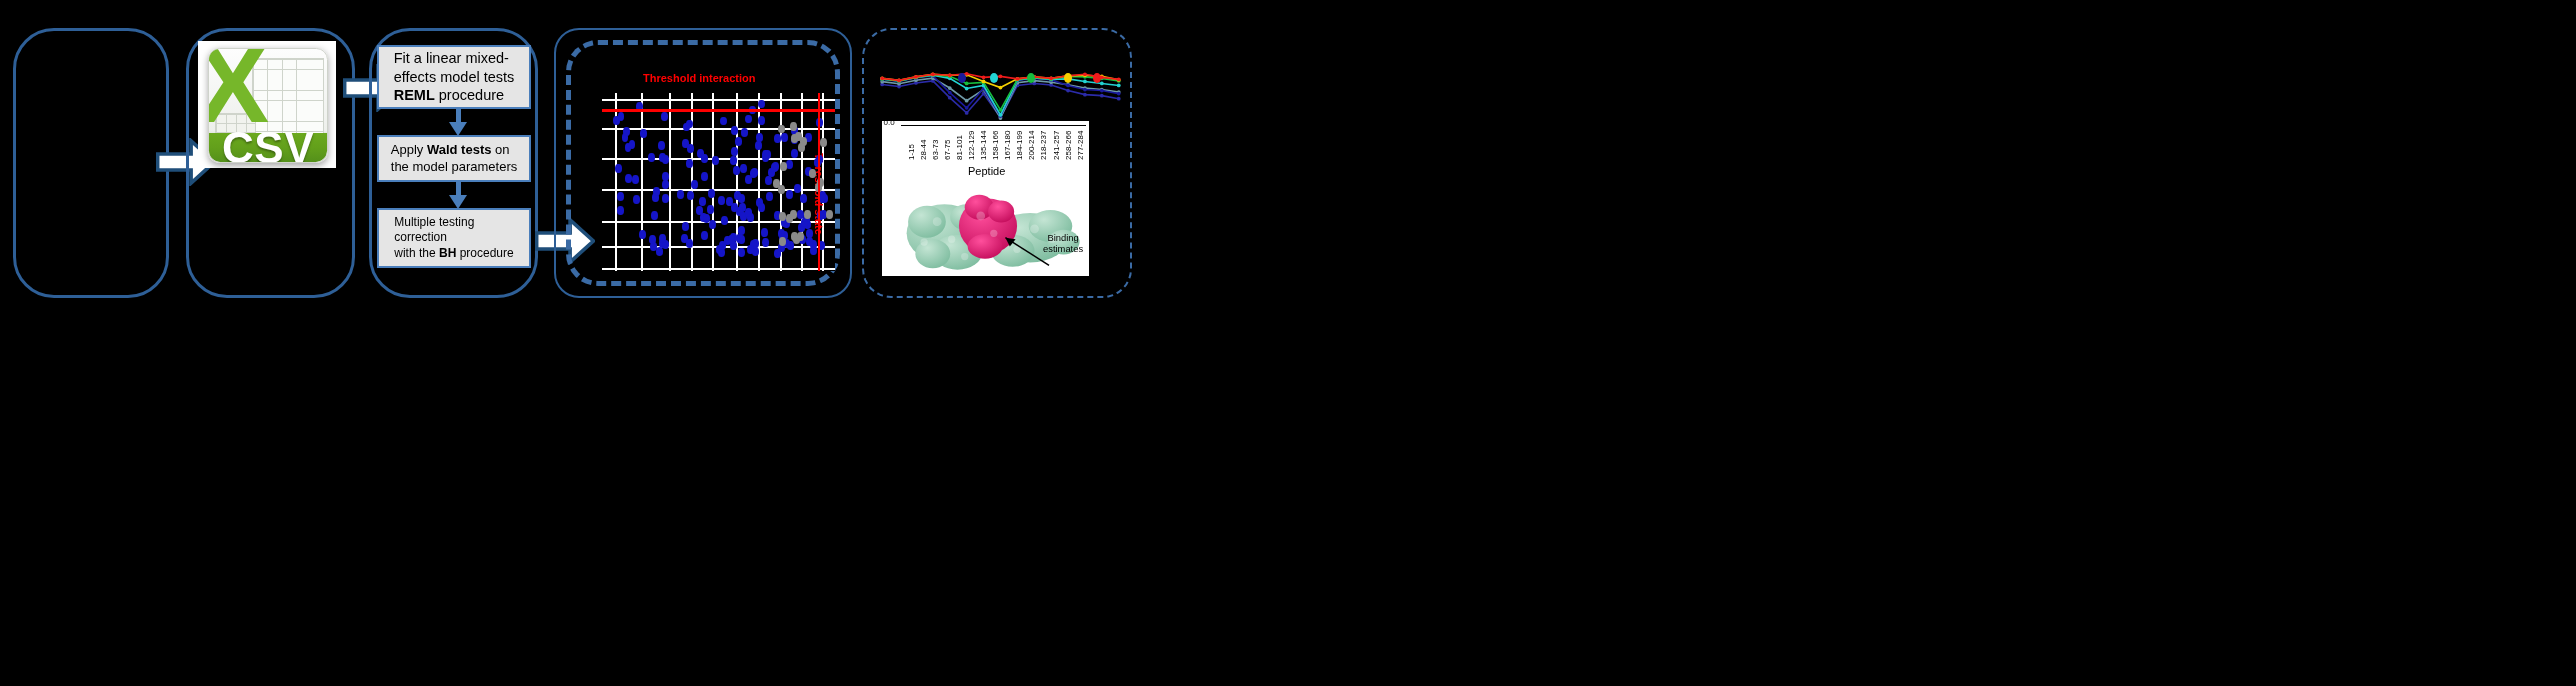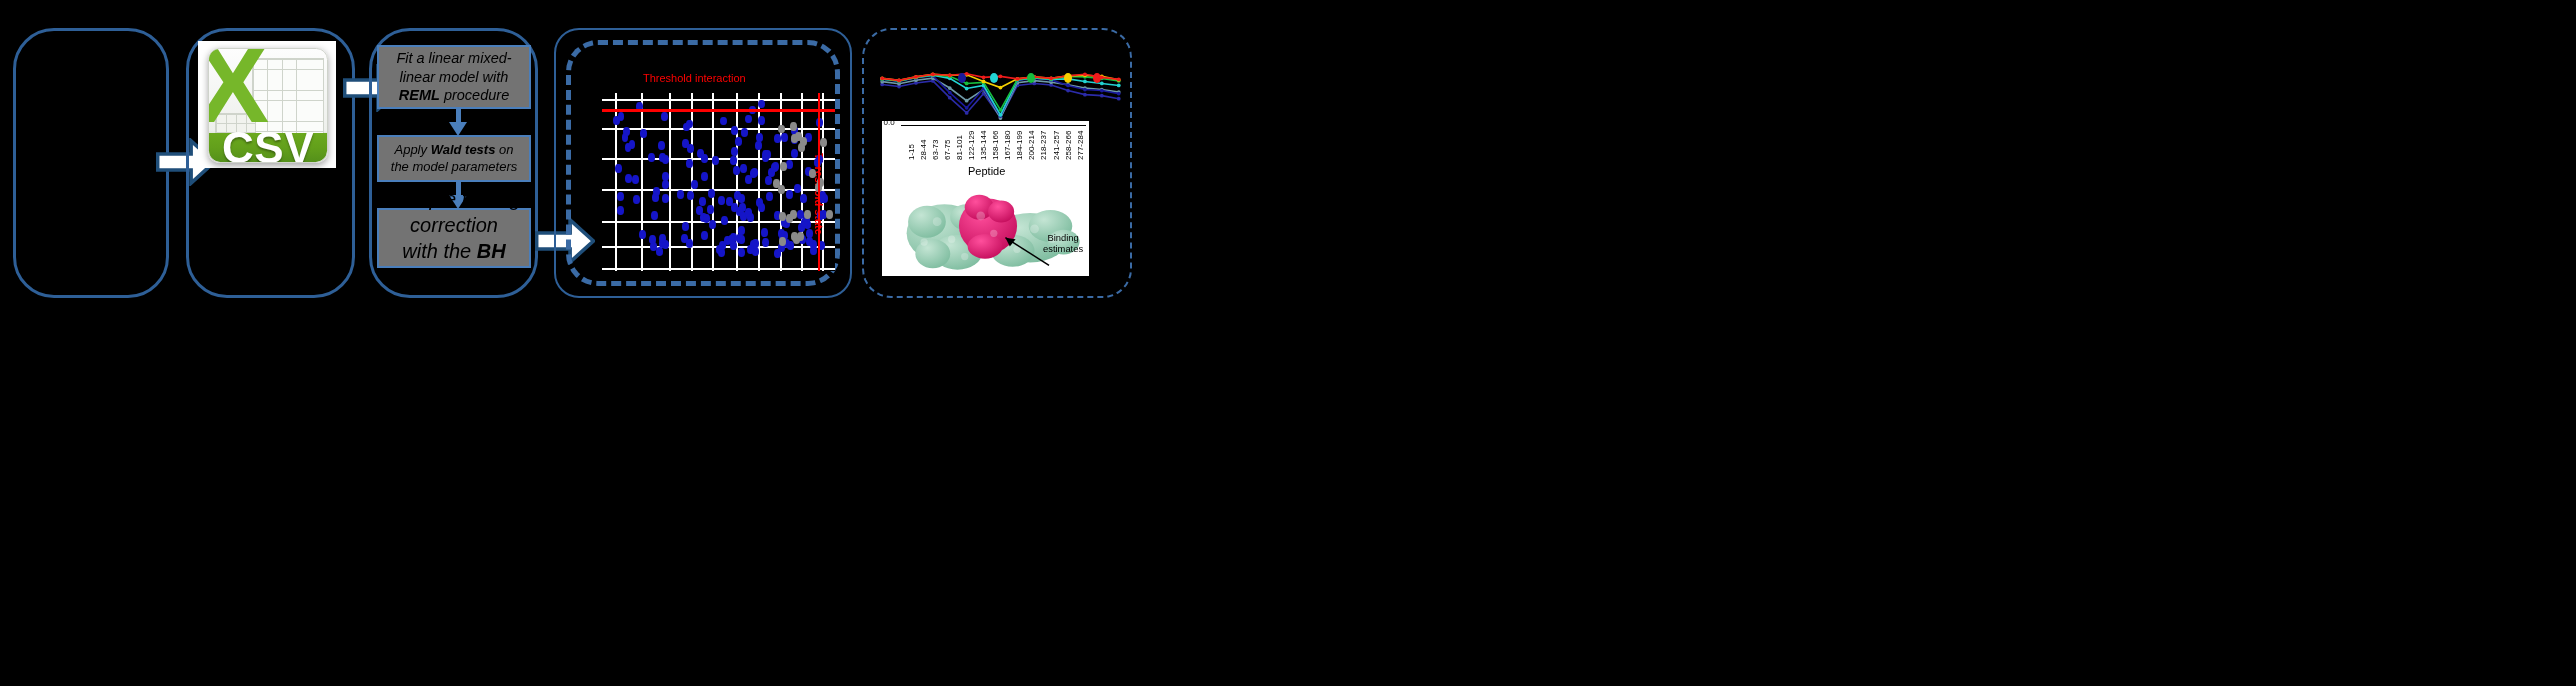--- a/index.html
+++ b/index.html
@@ -11,23 +11,23 @@
   .panel.dashed-inner::after{
       content:"";position:absolute;left:10.2px;top:10.2px;right:10.2px;bottom:10.2px;
       border:5.1px dashed #3b6ba5;border-radius:32px;pointer-events:none;}
   .panel.dashed-only{border:5.1px dashed #3b6ba5;}
 
   
   .flow-arrow{position:absolute;}
   .flow-arrow svg{display:block;}
 
   
-  .proc{position:absolute;background:#737373;border:2.2px solid #4a7ebb;
+  .proc{position:absolute;background:#e5e5e5;border:2.2px solid #4a7ebb;
         box-sizing:border-box;display:flex;align-items:center;justify-content:center;
-        text-align:center;color:#000;line-height:1.30;font-style:italic;}
+        color:#000;line-height:1.30;}
   .proc .txt{padding:0 7.3px;font-size:25px;}
   .proc b{font-weight:bold;}
 
   
   .vconn{position:absolute;width:19px;}
   .vconn .stem{position:absolute;left:7.3px;top:0;width:4.4px;background:#4a7ebb;}
   .vconn .head{position:absolute;left:0;width:0;height:0;
                border-left:9.4px solid transparent;border-right:9.4px solid transparent;
                border-top:14.5px solid #4a7ebb;}
 
@@ -52,21 +52,21 @@
          align-items:center;justify-content:center;}
   .csv-band{position:absolute;left:0;right:0;bottom:0;height:26%;
             background:linear-gradient(180deg,#6ba91e 0%,#63a01b 50%,#54901a 100%);
             display:flex;align-items:center;justify-content:center;
             border-bottom-left-radius:11.6px;border-bottom-right-radius:11.6px;}
   .csv-band span{color:#fff;font-weight:bold;font-size:44px;letter-spacing:0.7px;
             text-shadow:0 1.5px 2.2px rgba(0,0,0,.35);}
 
   
   .scatter-wrap{position:absolute;}
-  .scatter-title{position:absolute;color:#ff0000;font-size:19px;font-weight:normal;
+  .scatter-title{position:absolute;color:#ff0000;font-size:19px;font-weight:bold;
                  white-space:nowrap;}
   .scatter-vlabel{position:absolute;color:#ff0000;font-size:19px;font-weight:bold;
                   white-space:nowrap;transform:rotate(90deg);transform-origin:left top;}
   .scat-plot{position:absolute;background:#000;}
   .grid-h{position:absolute;left:0;right:0;height:2.9px;background:#ffffff;}
   .grid-v{position:absolute;top:0;bottom:0;width:2.9px;background:#ffffff;}
   .thr-h{position:absolute;left:0;right:0;height:4.4px;background:#ff0000;z-index:5;}
   .thr-v{position:absolute;top:0;bottom:0;width:3.6px;background:#ff0000;z-index:5;}
   .pt{position:absolute;width:8px;height:10.2px;border-radius:50%;z-index:4;}
 
@@ -109,21 +109,21 @@
   <svg width="60" height="48" viewBox="0 0 82 66">
     <polygon points="2,22 48,22 48,4 80,33 48,62 48,44 2,44" fill="#ffffff" stroke="#1f4e79" stroke-width="5"></polygon>
   </svg>
 </div>
 
 <div class="panel" style="left:369px;top:28px;width:169px;height:270px;"></div>
 
 <div class="proc" style="left:377px;top:45px;width:154px;height:64px;">
   <div class="txt" style="font-size:14.5px;">
     <span>Fit a linear mixed-</span><br>
-    <span>linear model with </span><br>
+    <span>effects model tests </span><br>
     <b>REML</b><span> procedure</span>
   </div>
 </div>
 
 <div class="vconn" style="left:449px;top:109px;height:26px;">
   <div class="stem" style="height:14.5px;"></div>
   <div class="head" style="top:13px;"></div>
 </div>
 
 <div class="proc" style="left:377px;top:135px;width:154px;height:47px;">
@@ -131,21 +131,21 @@
     Apply <b>Wald tests</b> on<br>the model parameters
   </div>
 </div>
 
 <div class="vconn" style="left:449px;top:182px;height:26px;">
   <div class="stem" style="height:14.5px;"></div>
   <div class="head" style="top:13px;"></div>
 </div>
 
 <div class="proc" style="left:377px;top:208px;width:154px;height:60px;">
-  <div class="txt" style="font-size:20px;">
+  <div class="txt" style="font-size:12px;">
     Multiple testing<br>correction<br>with the <b>BH</b> procedure
   </div>
 </div>
 
 <div class="flow-arrow" style="left:535px;top:217px;width:60px;height:48px;">
   <svg width="60" height="48" viewBox="0 0 82 66">
     <polygon points="2,22 48,22 48,4 80,33 48,62 48,44 2,44" fill="#ffffff" stroke="#1f4e79" stroke-width="5"></polygon>
   </svg>
 </div>
 

